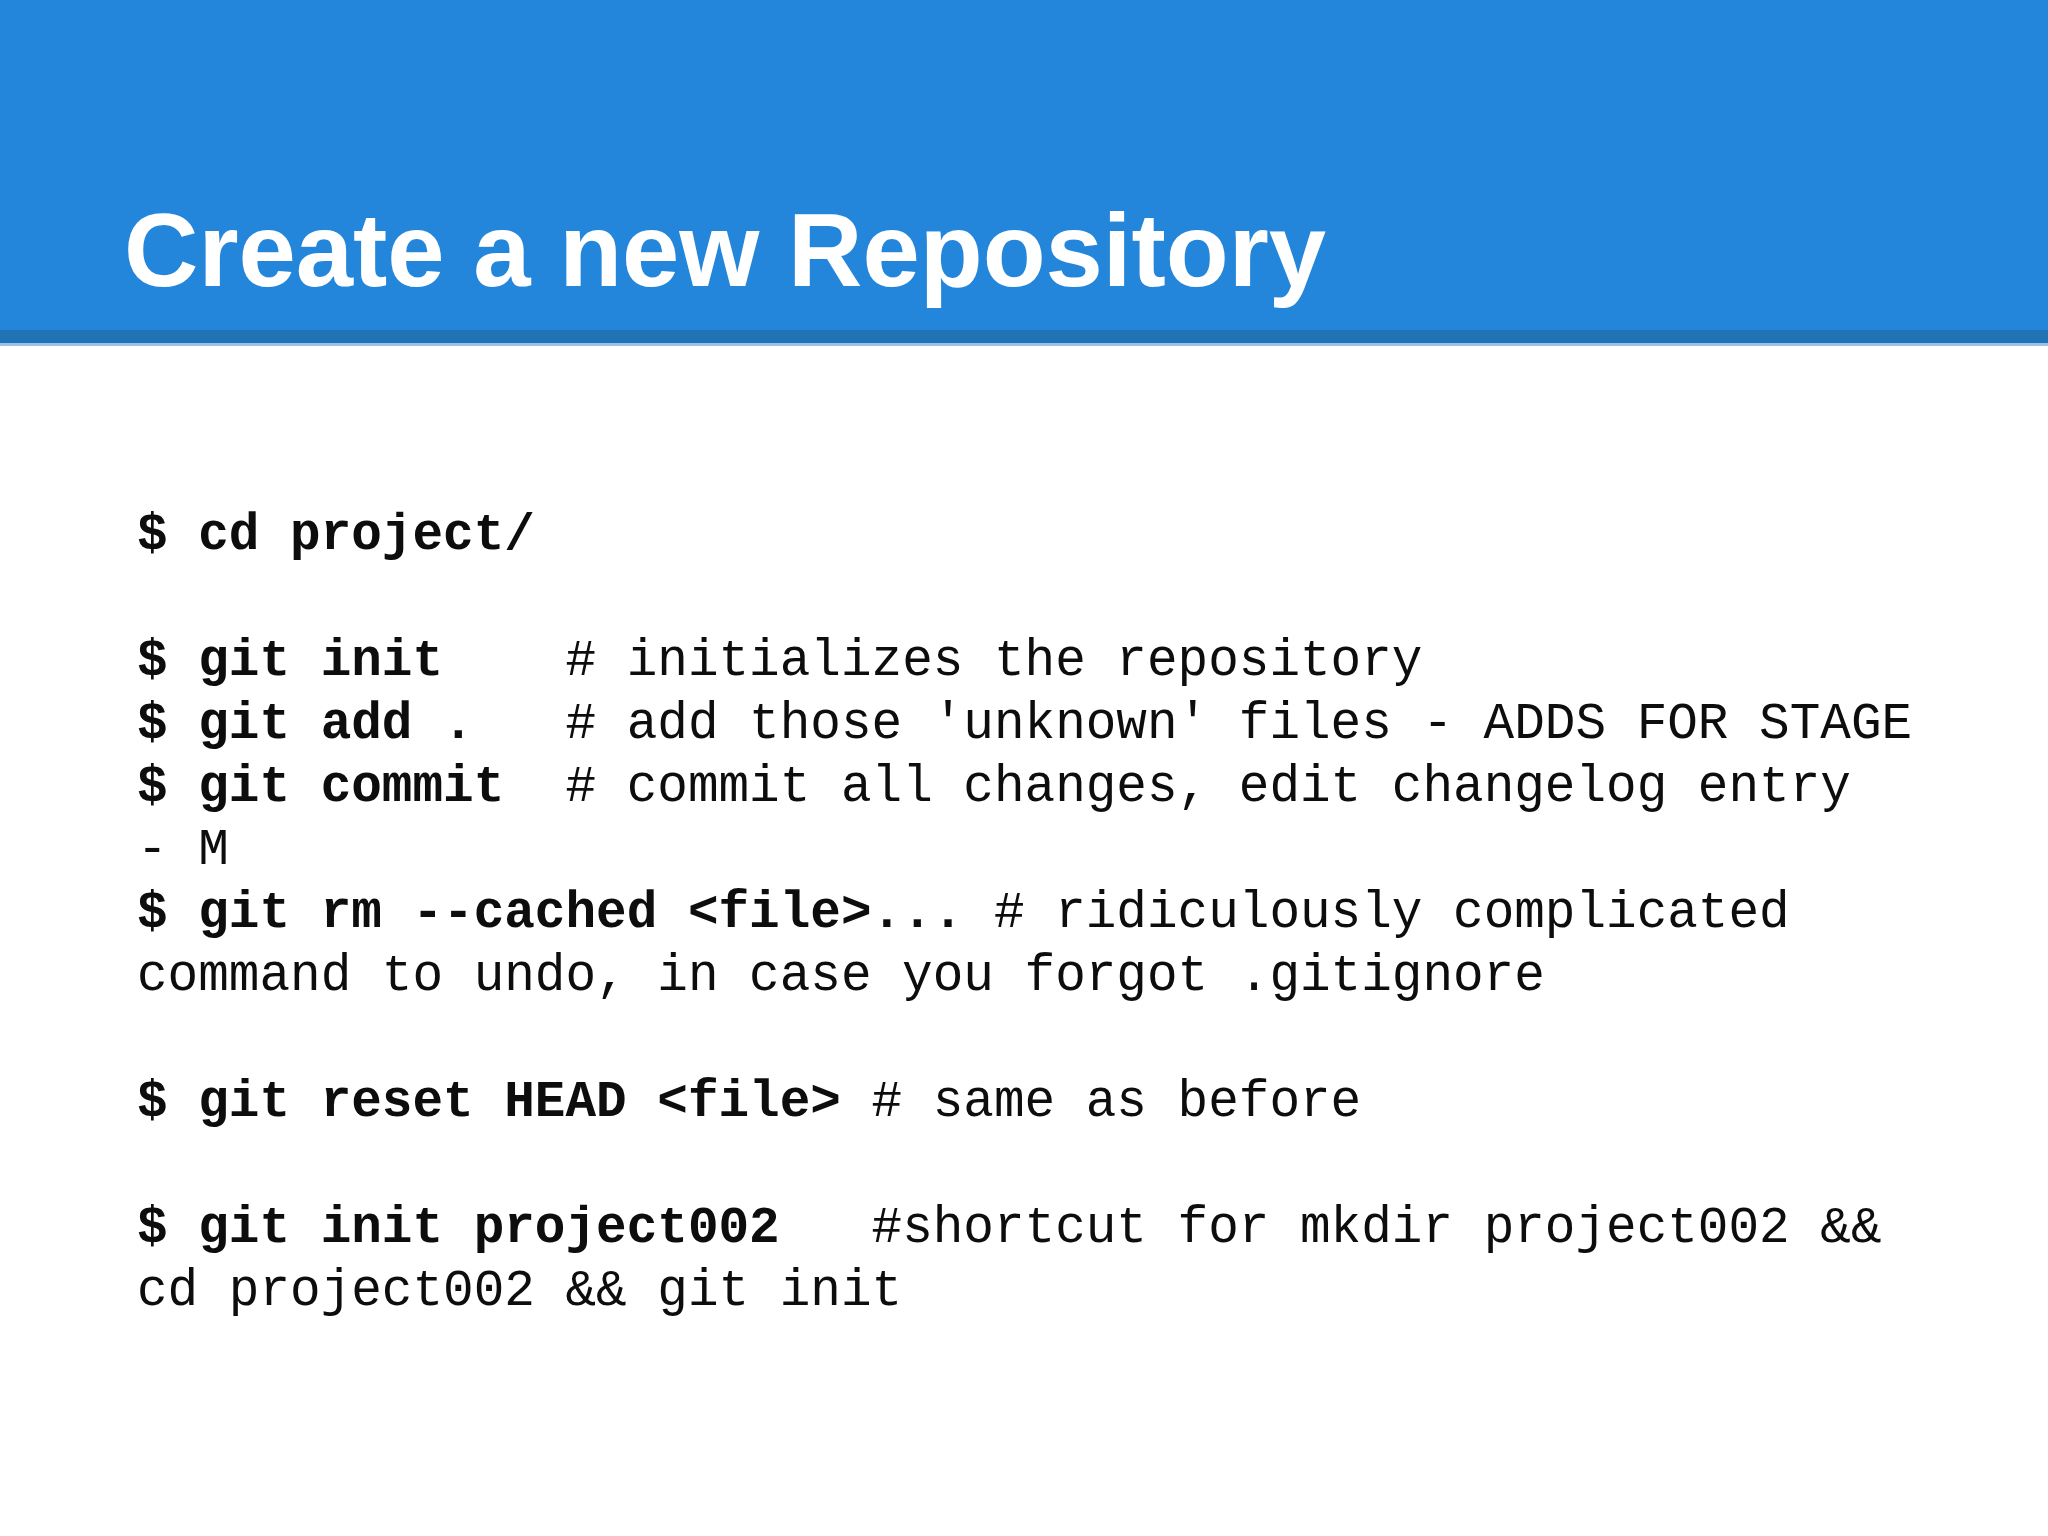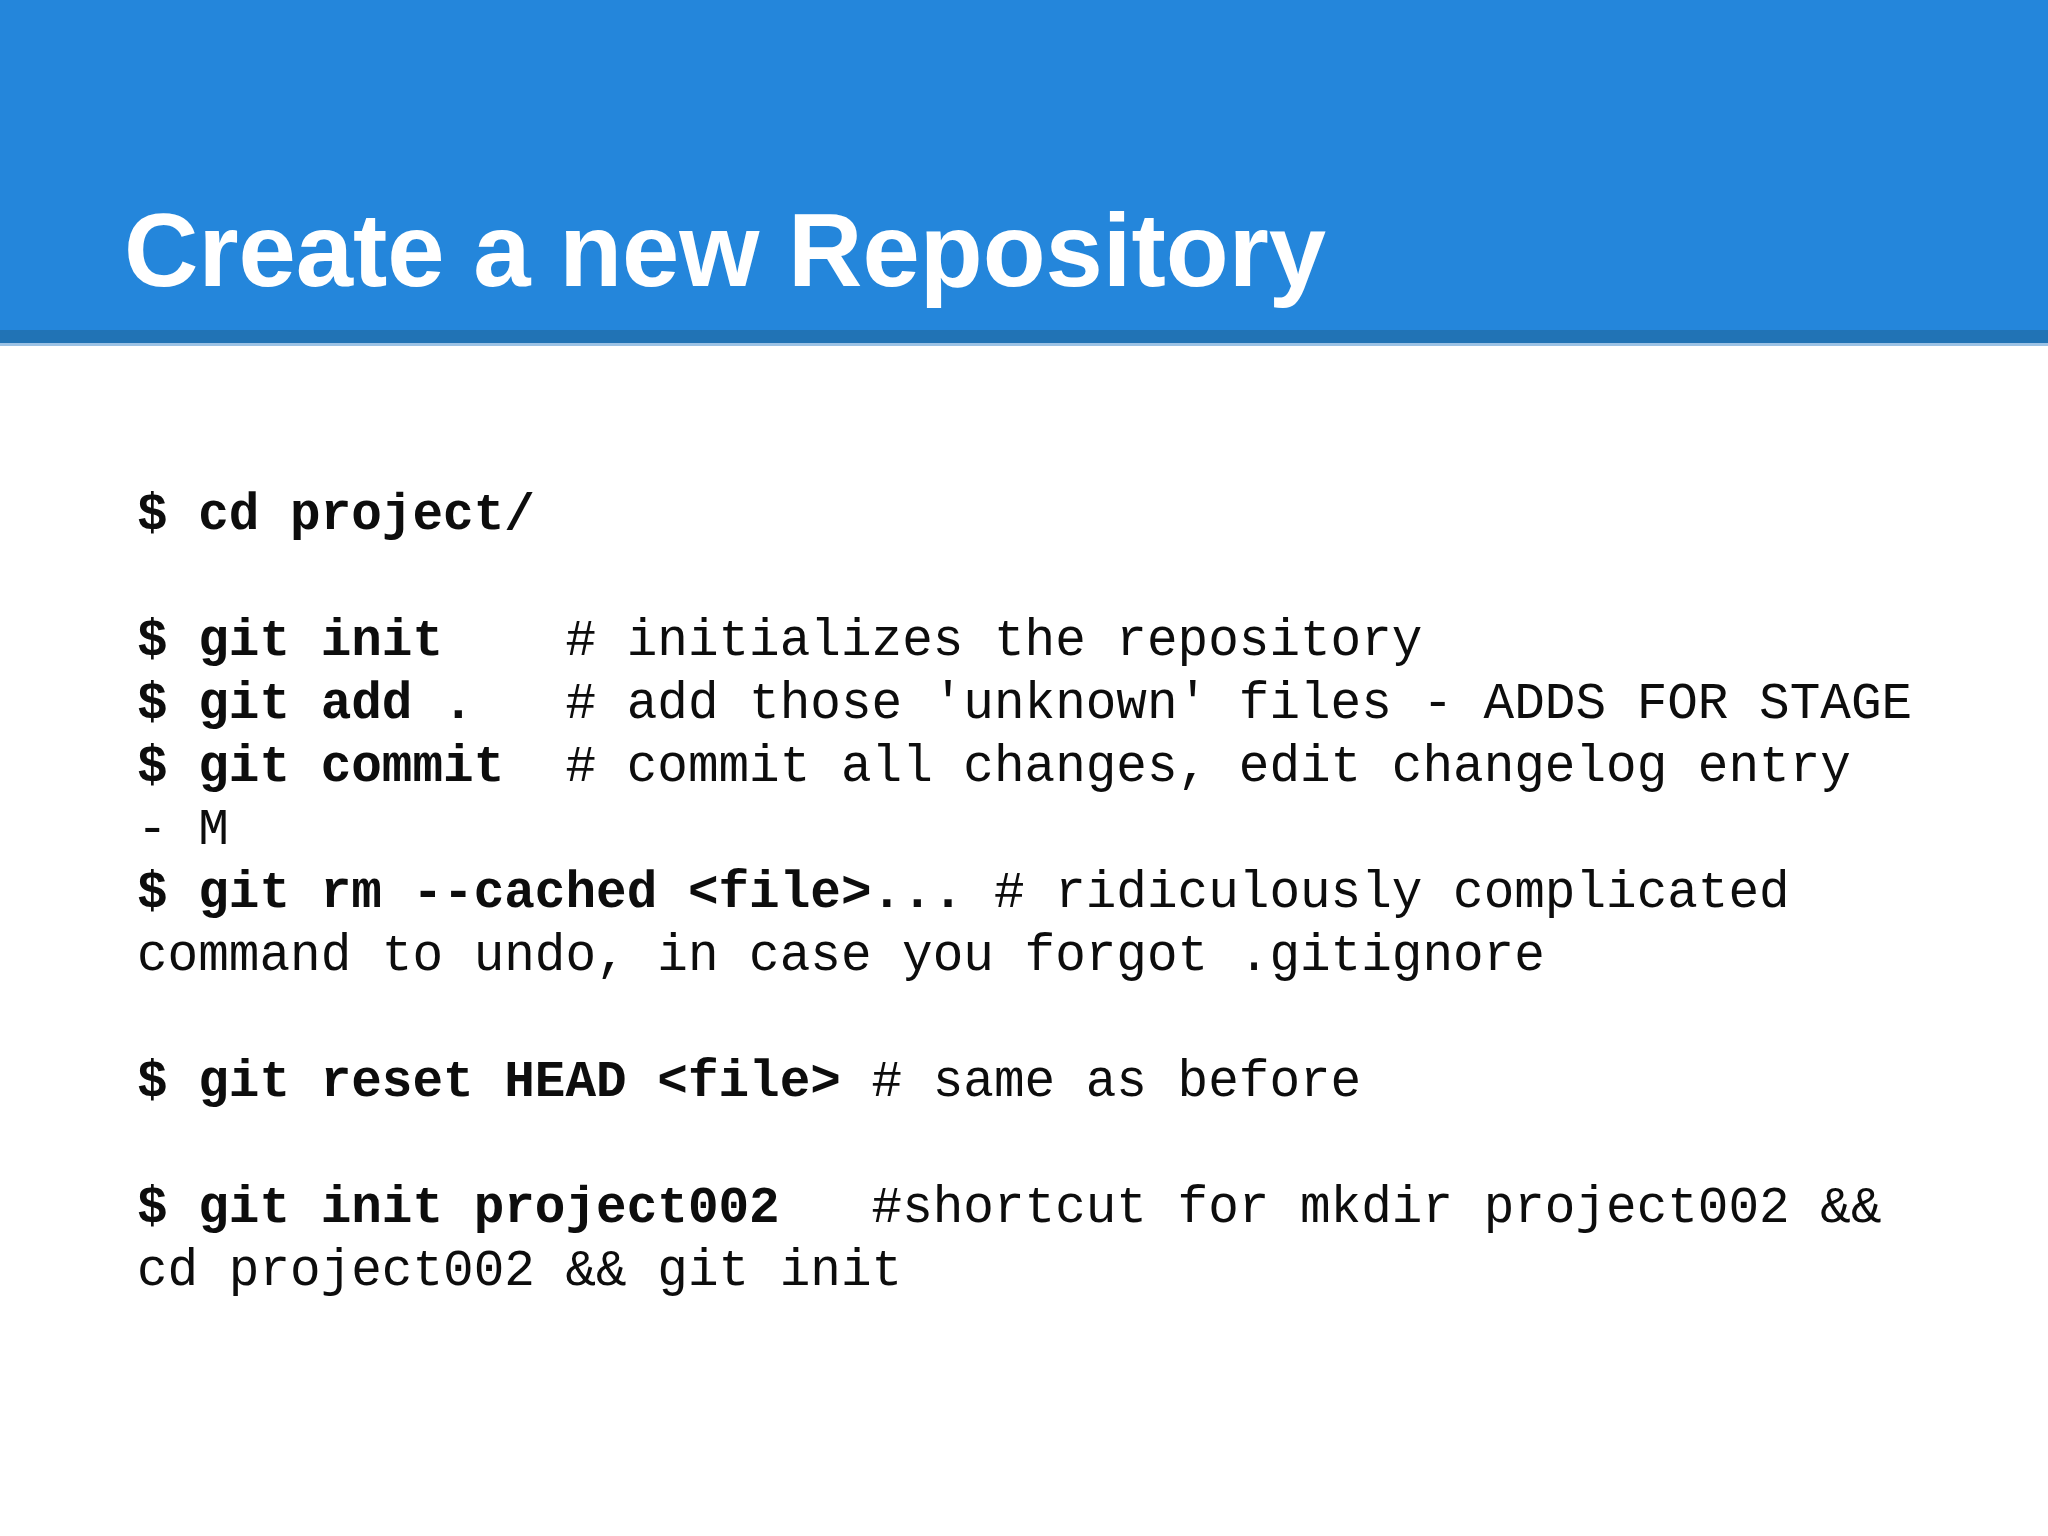--- a/index.html
+++ b/index.html
@@ -49,21 +49,21 @@
     font-weight: bold;
     font-size: 103px;
     line-height: 120px;
     letter-spacing: 0;
     color: var(--title-color, #ffffff);
     white-space: nowrap;
   }
   .terminal {
     position: absolute;
     left: 137px;
-    top: 484px;
+    top: 504px;
     width: 1800px;
     font-family: "Liberation Mono", monospace;
     font-size: 51px;
     line-height: 63px;
     color: var(--code-color, #0D0D0D);
     white-space: pre;
   }
   .term-line {
     height: 63px;
   }

